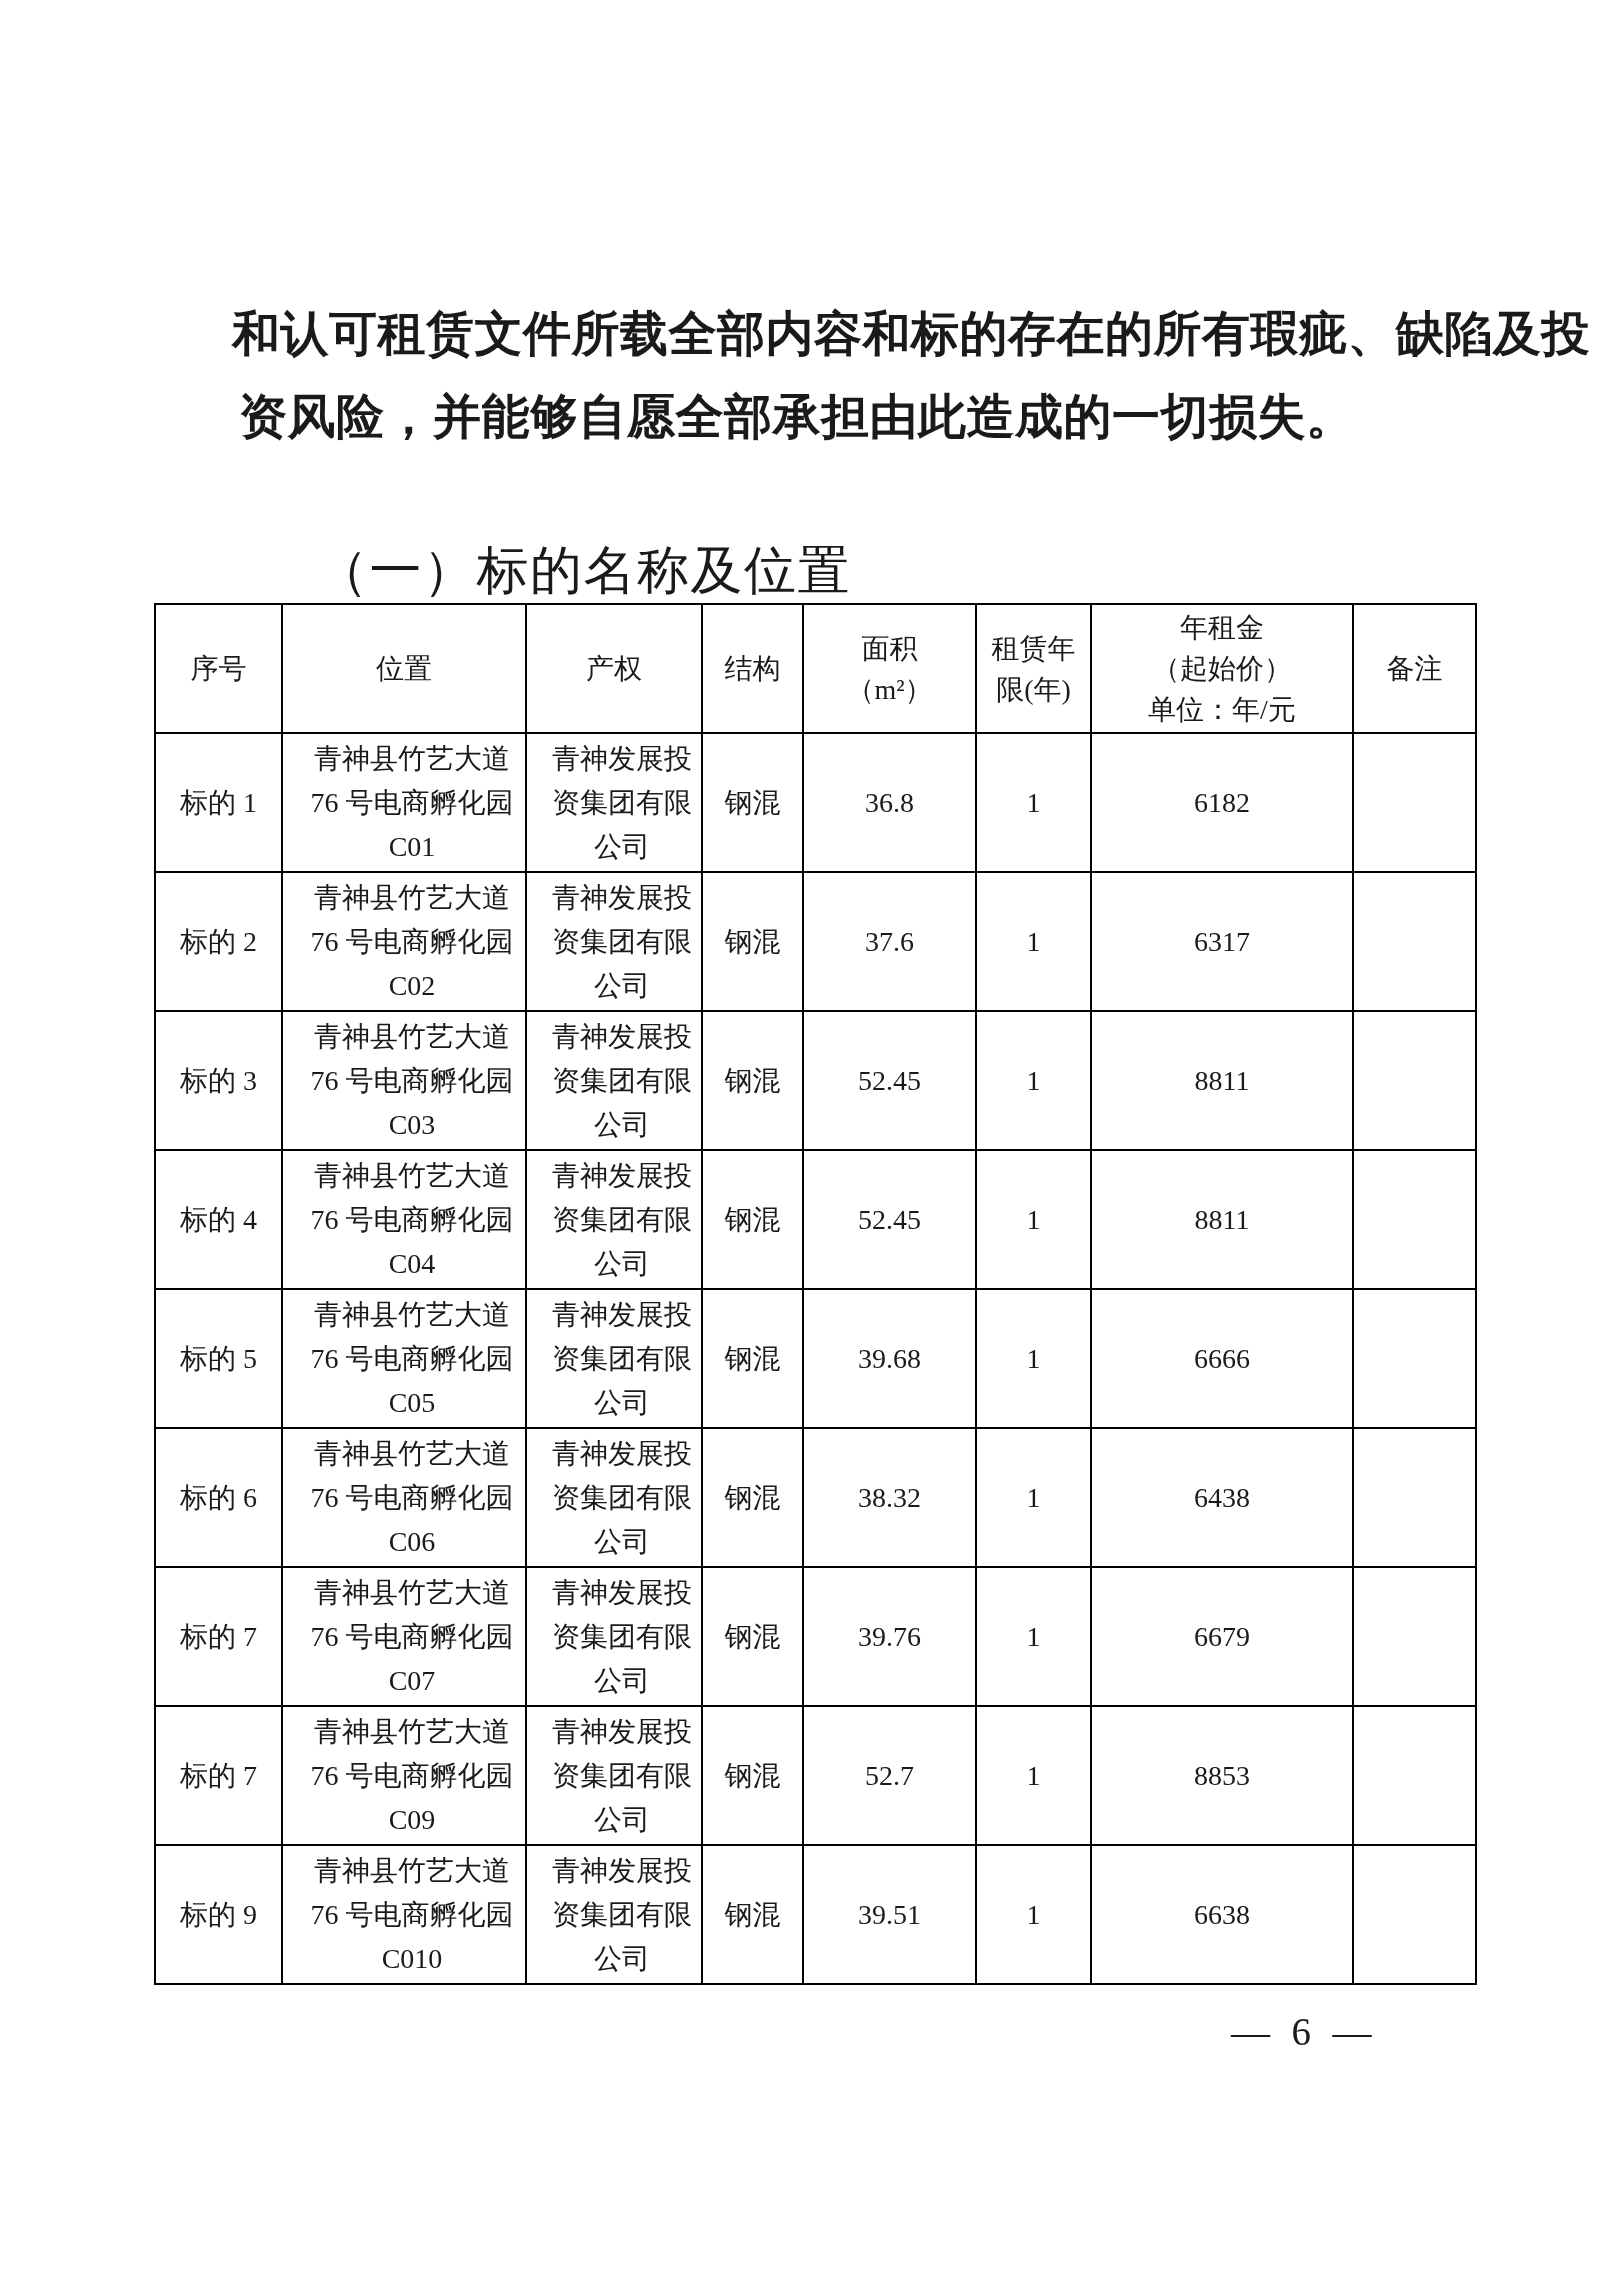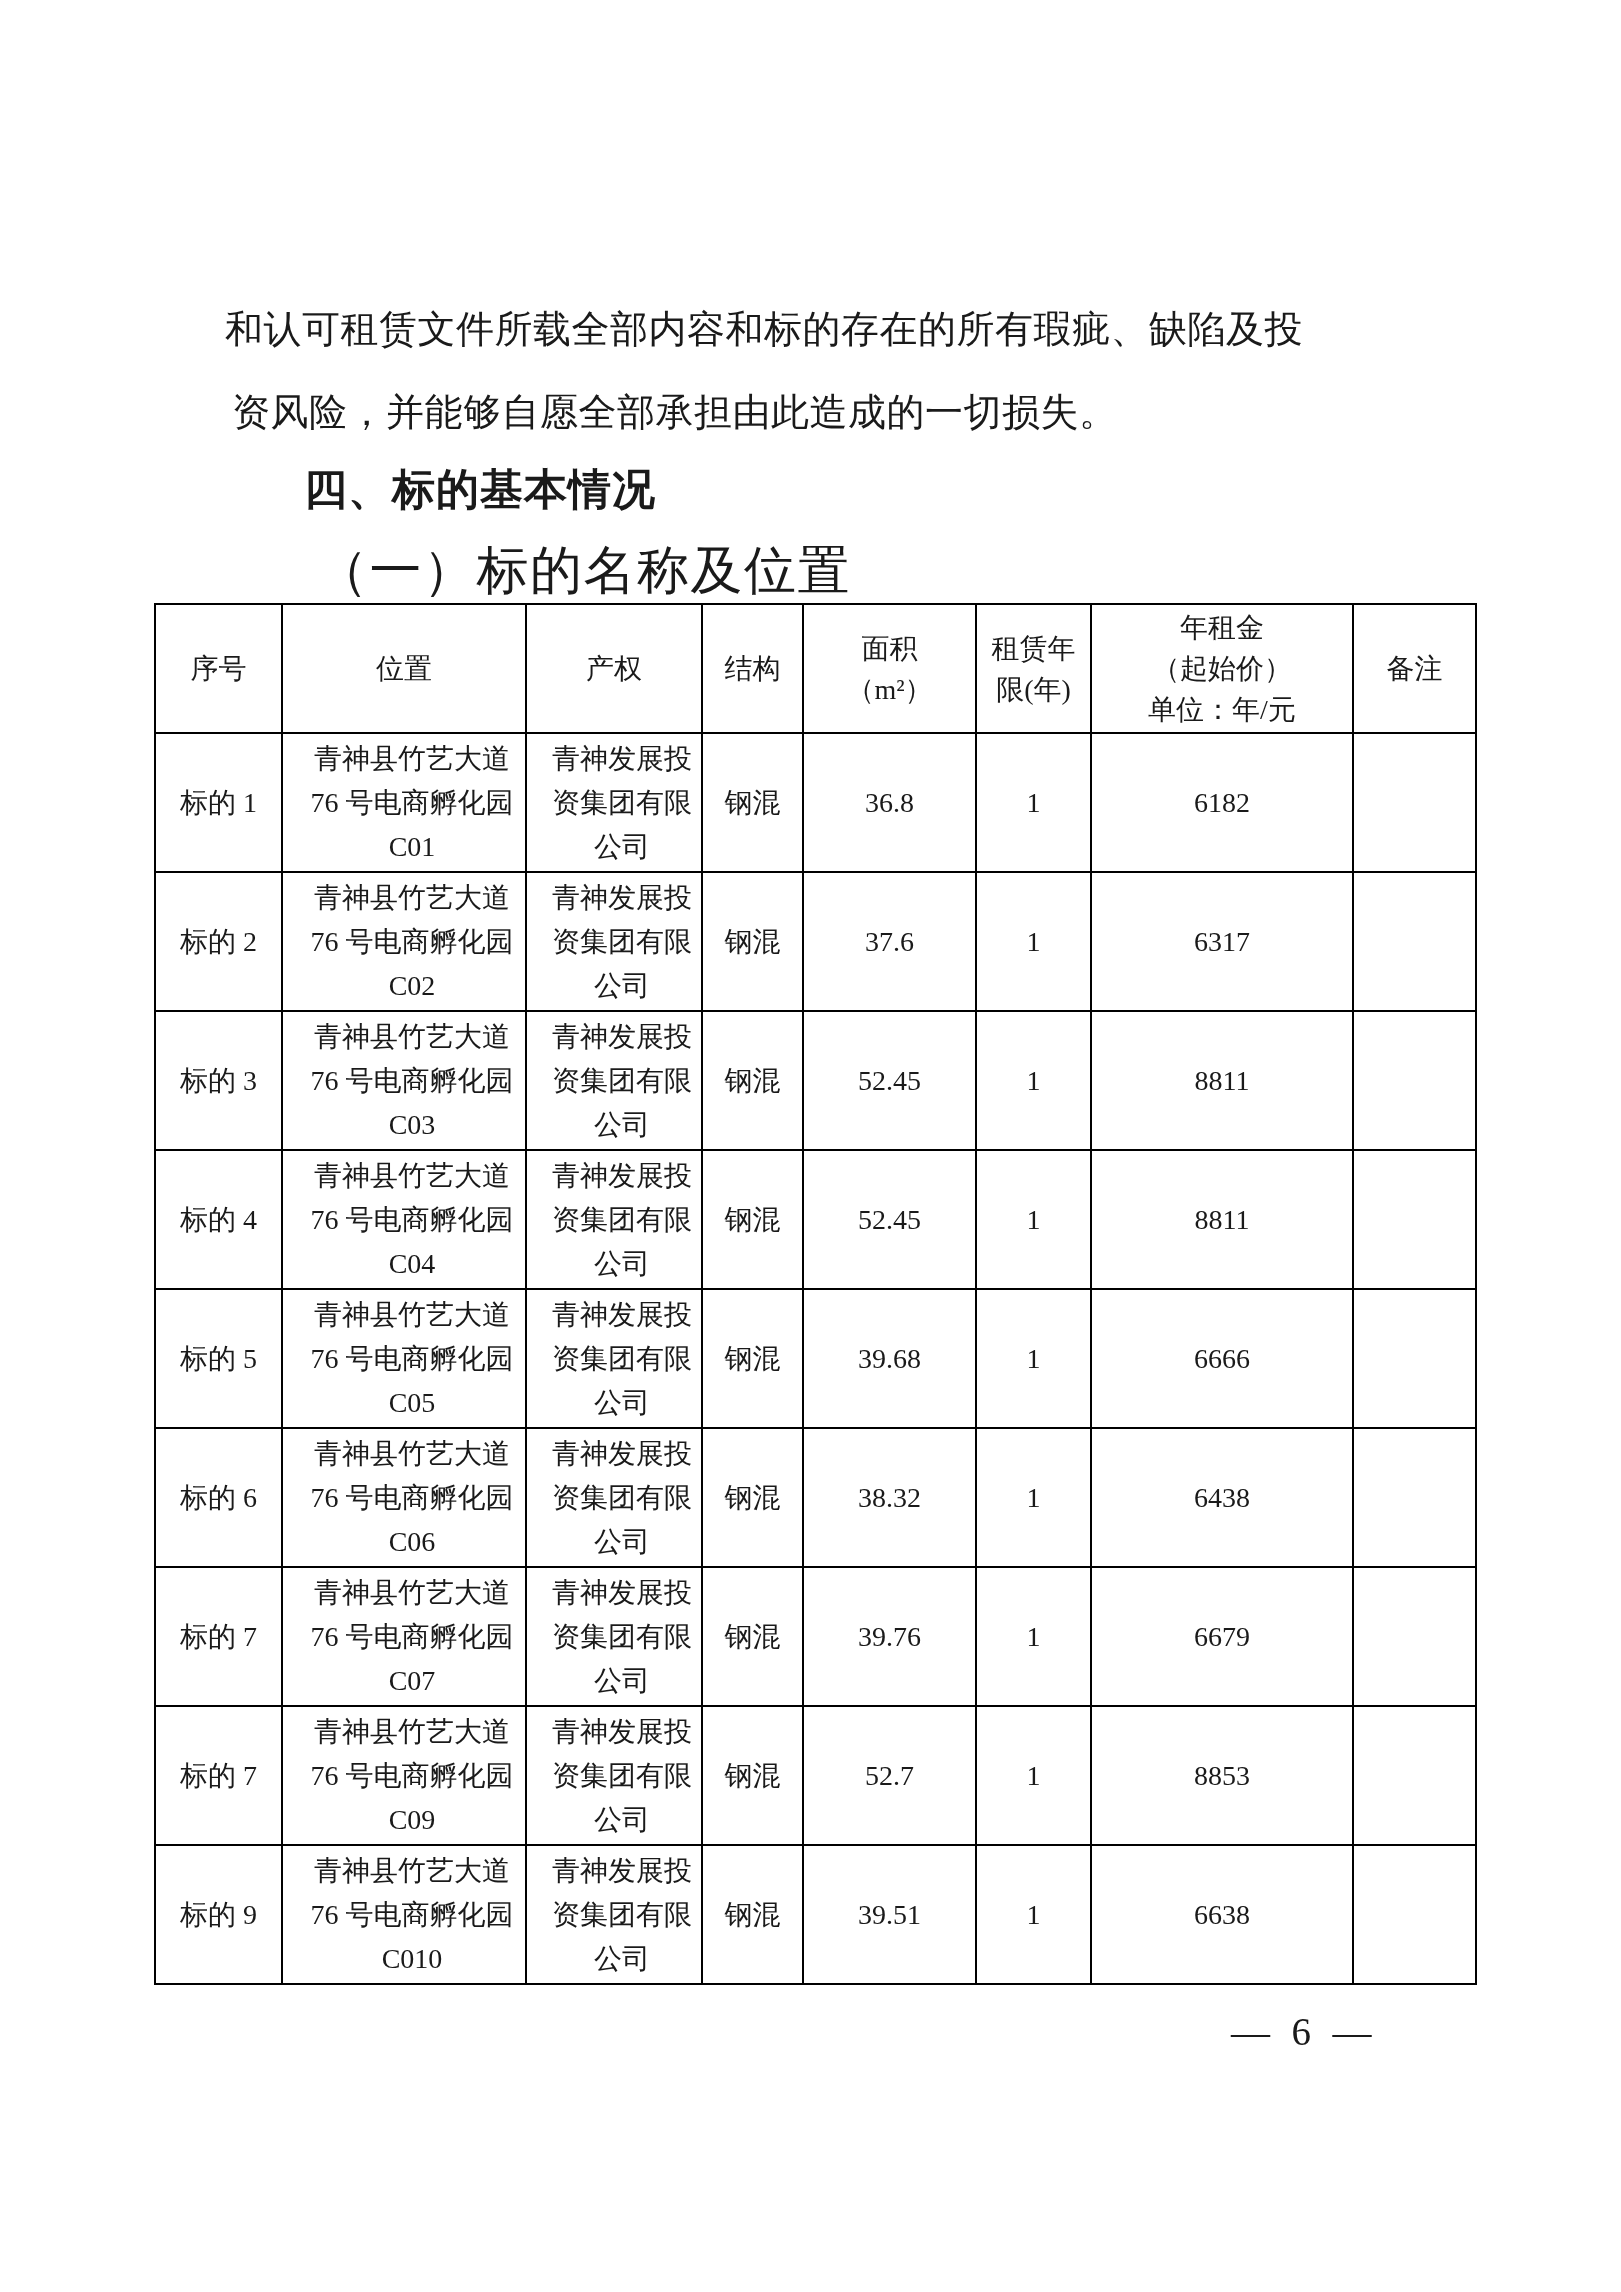--- a/index.html
+++ b/index.html
@@ -7,25 +7,26 @@
   .page {
     position:relative;
     width:1621px; height:2293px;
     background:#ffffff;
     overflow:hidden;
     font-family:"Liberation Serif","DejaVu Serif",serif;
     color:#1a1a1a;
   }
   .para-line {
     position:absolute;
-    left:225px;
-    white-space:nowrap;
-    font-size:38px;
+    left:232px;
+    white-space:nowrap;
+    font-size:48px;
     line-height:1;
     letter-spacing:0.5px;
+    font-weight:bold;
   }
   .para-line.l1 { top:310px; }
   .para-line.l2 { top:393px;margin-left:7px; }
   .section-heading {
     position:absolute;
     left:304px; top:468px;
     font-family:"Liberation Sans","DejaVu Sans",sans-serif;
     font-weight:bold;
     font-size:43px;
     line-height:1;
@@ -73,21 +74,20 @@
   }
 </style>
 </head>
 <body>
 
 <div class="page">
 
   <div class="para-line l1">和认可租赁文件所载全部内容和标的存在的所有瑕疵、缺陷及投</div>
   <div class="para-line l2">资风险，并能够自愿全部承担由此造成的一切损失。</div>
 
-  <div class="section-heading">四、标的基本情况</div>
   <div class="subsection-heading">（一）标的名称及位置</div>
 
   <table class="doc-table">
     <colgroup>
       <col style="width:127px">
         <col style="width:244px">
         <col style="width:176px">
         <col style="width:101px">
       <col style="width:173px">
         <col style="width:115px">

